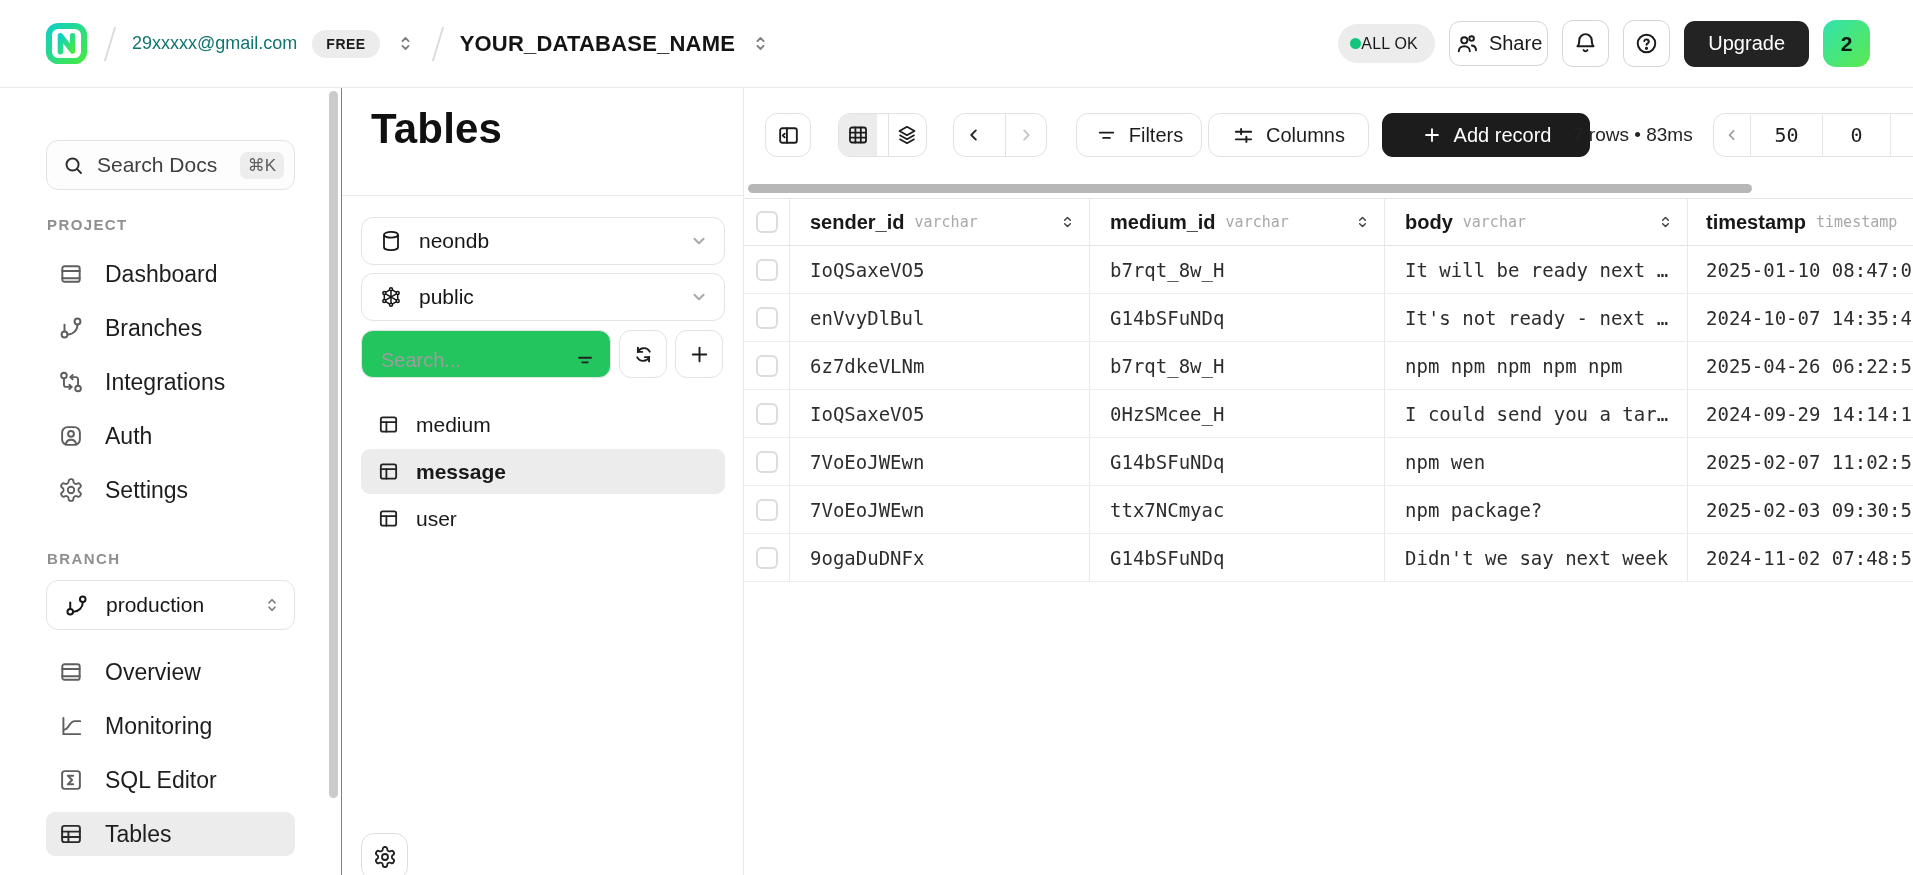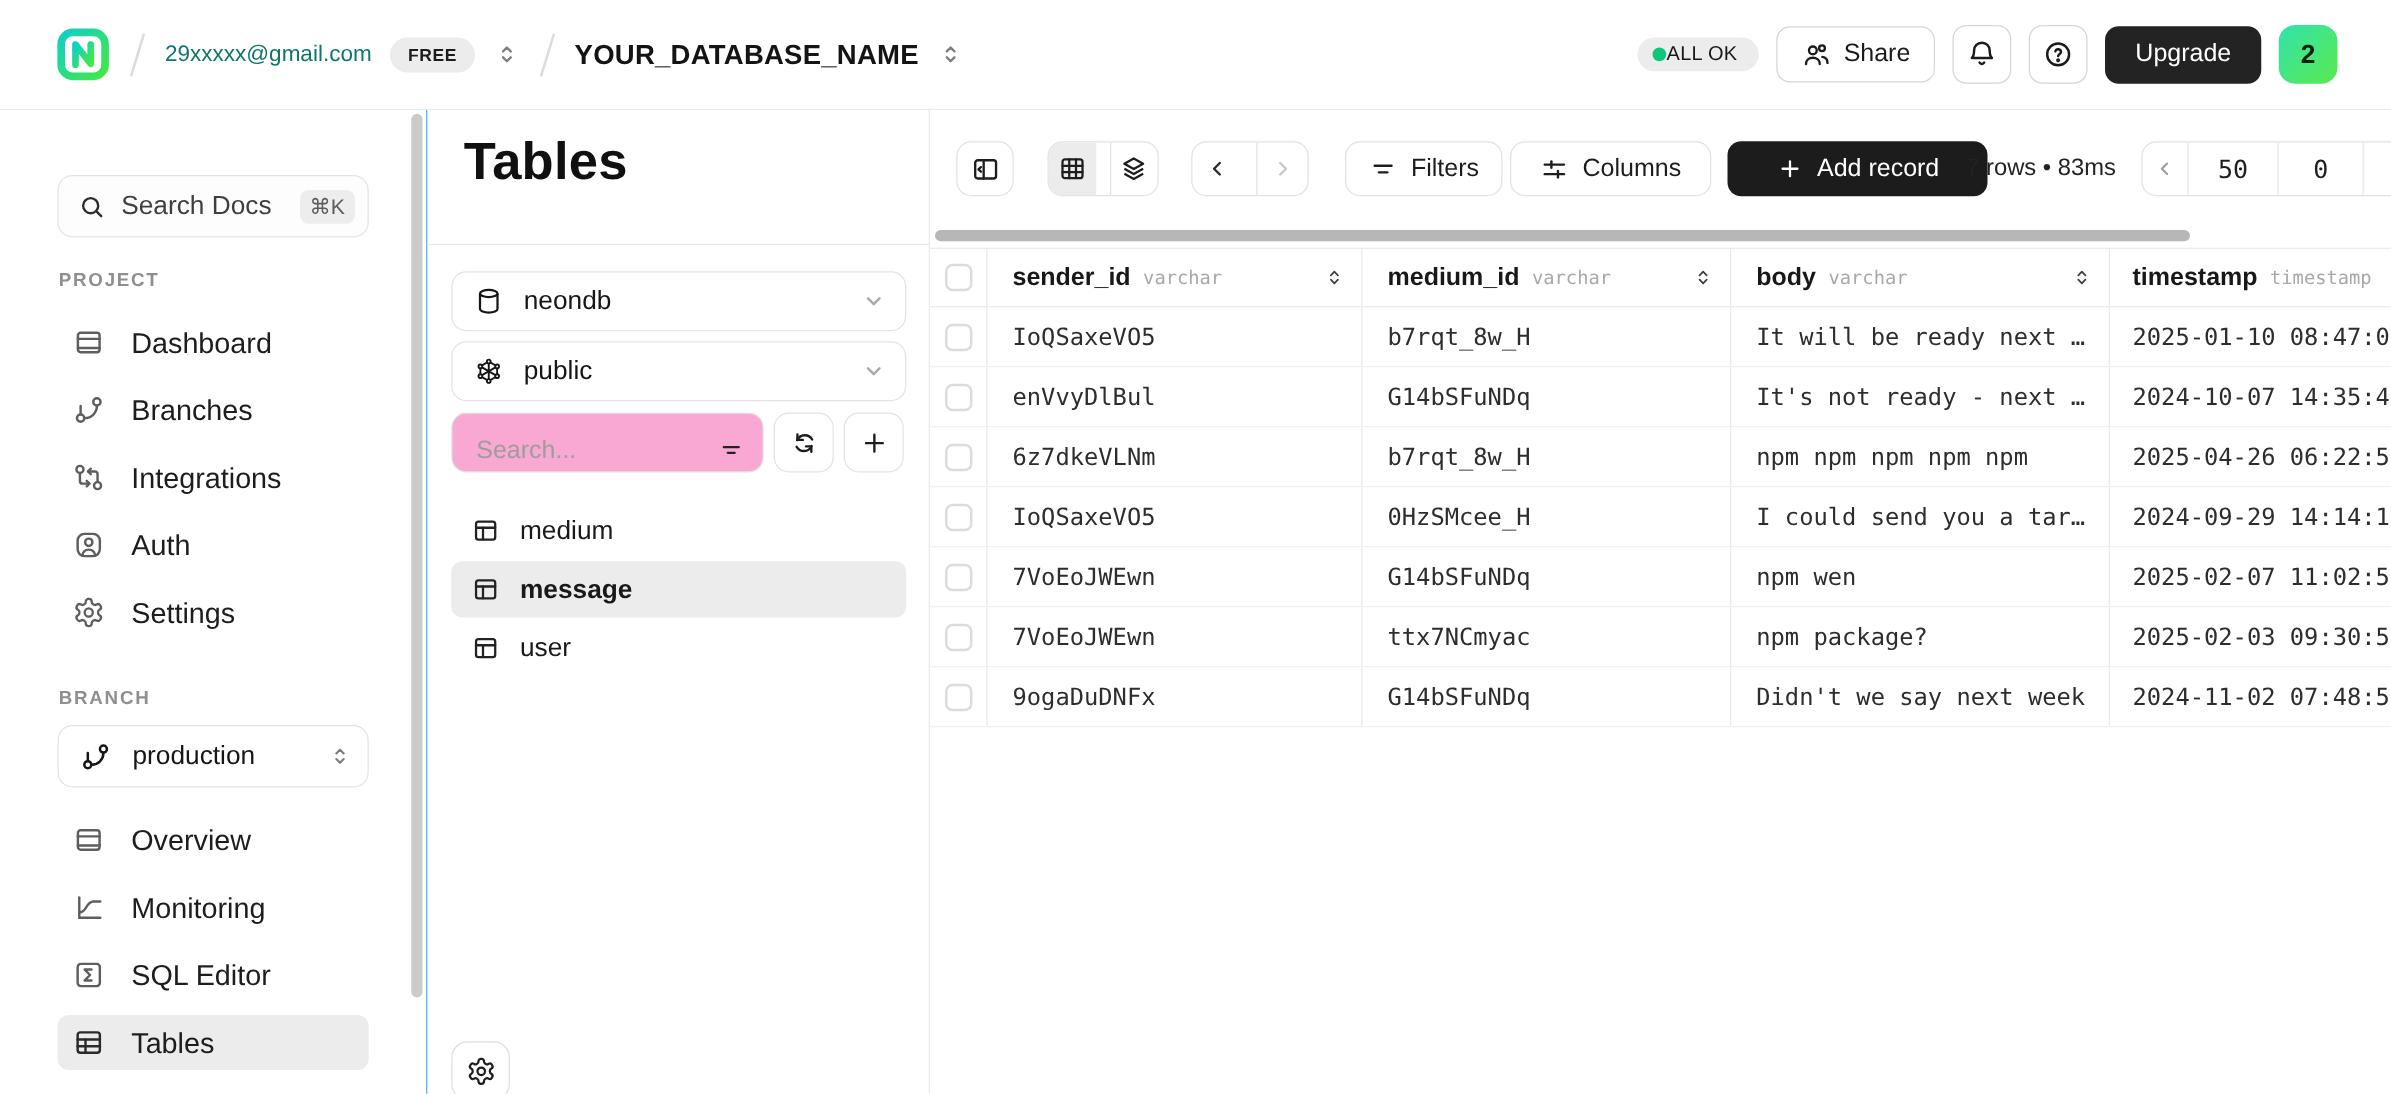--- a/index.html
+++ b/index.html
@@ -17,26 +17,26 @@
     padding:0 43px 0 45px;background:#fff}
   .tb-left{display:flex;align-items:center;gap:15px}
   .tb-right{display:flex;align-items:center;gap:14px}
   .slash{width:2px;height:36px;background:#dcdcdc;transform:rotate(17deg);border-radius:2px;margin:0 6px}
   .crumb-txt{font-size:18px;color:#0f766e;white-space:nowrap}
   .crumb-name{font-size:22px;font-weight:600;color:#141414;white-space:nowrap;letter-spacing:.2px}
   .pill{background:#ececec;border-radius:999px;font-size:14px;font-weight:700;letter-spacing:.5px;
     padding:7px 14px;color:#1c1c1c;line-height:1}
   .updown{color:#7e7e7e;cursor:pointer}
   .status-pill{display:flex;align-items:center;gap:0;background:#ececec;border-radius:999px;
-    height:27px;padding:0 17px 0 12px;font-size:16px;font-weight:500;color:#17181a;letter-spacing:.2px}
+    height:39px;padding:0 17px 0 12px;font-size:16px;font-weight:500;color:#17181a;letter-spacing:.2px}
   .dot{width:11px;height:11px;border-radius:50%;background:#11c57d}
   .btn{display:flex;align-items:center;justify-content:center;gap:10px;box-sizing:border-box;
     border:1px solid #d6d6d6;border-radius:11px;background:#fff;height:45px;font-size:20px;
     font-weight:500;color:#1b1b1b;cursor:pointer}
-  .btn-share{padding:0 19px}
+  .btn-share{padding:0 5px}
   .btn-icon{width:47px;height:47px}
   .btn-dark{background:#232323;border:none;color:#fff;padding:0 24px;height:46px}
   .badge-credits{width:47px;height:47px;border-radius:13px;display:flex;align-items:center;justify-content:center;
     background:linear-gradient(135deg,#31e2ae 0%,#5ce94e 100%);font-size:21px;font-weight:600;color:#0d1c10;cursor:pointer}
 
   
   .sidebar{position:absolute;left:0;top:88px;width:342px;height:787px;box-sizing:border-box;
     border-right:1px solid #0ea5e9;background:#fff}
   .sb-scroll{position:absolute;left:329px;top:3px;width:9px;height:707px;border-radius:5px;background:#cbcbcb}
   .search-docs{position:absolute;left:46px;top:52px;width:249px;height:50px;box-sizing:border-box;
@@ -60,21 +60,21 @@
   .panel{position:absolute;left:342px;top:88px;width:402px;height:787px;box-sizing:border-box;
     border-right:1px solid #e9e9e9;background:#fff}
   .panel-head{position:absolute;left:0;top:0;width:100%;height:108px;box-sizing:border-box;border-bottom:1px solid #e9e9e9}
   .panel-title{position:absolute;left:29px;top:17px;font-size:42px;font-weight:700;color:#101010;letter-spacing:.2px}
   .select{position:absolute;left:19px;width:364px;height:48px;box-sizing:border-box;border:1px solid #e3e3e3;
     border-radius:12px;display:flex;align-items:center;gap:16px;padding:0 14px 0 17px;font-size:21px;color:#161616;
     cursor:pointer;background:#fff}
   .select .lbl{flex:1}
   .chev-d{color:#a9a9a9}
   .search-box{position:absolute;left:19px;top:242px;width:250px;height:48px;box-sizing:border-box;
-    border:1px solid #e3e3e3;border-radius:12px;display:flex;align-items:center;padding:12px 14px 0 17px;background:#f9a8d4}
+    border:1px solid #e3e3e3;border-radius:12px;display:flex;align-items:center;padding:12px 14px 0 17px;background:#22c55e}
   .search-box input{border:none;outline:none;flex:1;font-size:20px;font-family:"Liberation Sans",sans-serif;
     color:#333;background:transparent;min-width:0}
   .search-box input::placeholder{color:#9d9d9d}
   .sq-btn{position:absolute;top:242px;width:48px;height:48px;box-sizing:border-box;border:1px solid #e3e3e3;
     border-radius:12px;display:flex;align-items:center;justify-content:center;background:#fff;cursor:pointer;color:#222}
   .tlist{position:absolute;left:19px;top:314px;width:364px;display:flex;flex-direction:column;gap:2px}
   .tlist-item{display:flex;align-items:center;height:45px;gap:16px;padding-left:16px;border-radius:9px;
     font-size:21px;color:#191919;cursor:pointer;box-sizing:border-box}
   .tlist-item svg{color:#222}
   .tlist-item.active{background:#ececec;font-weight:600}

